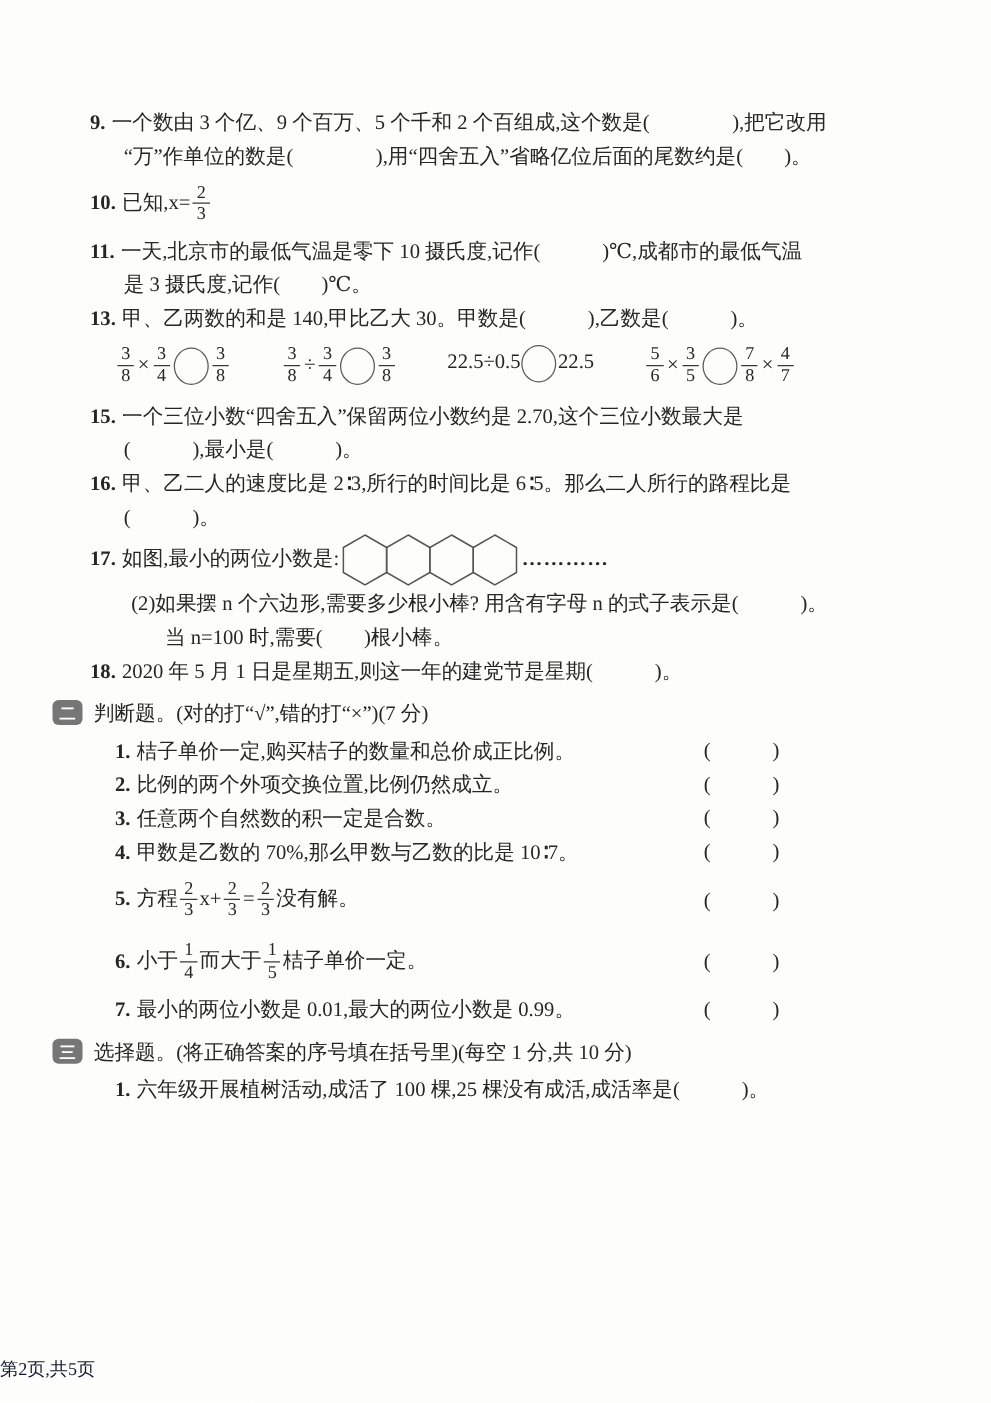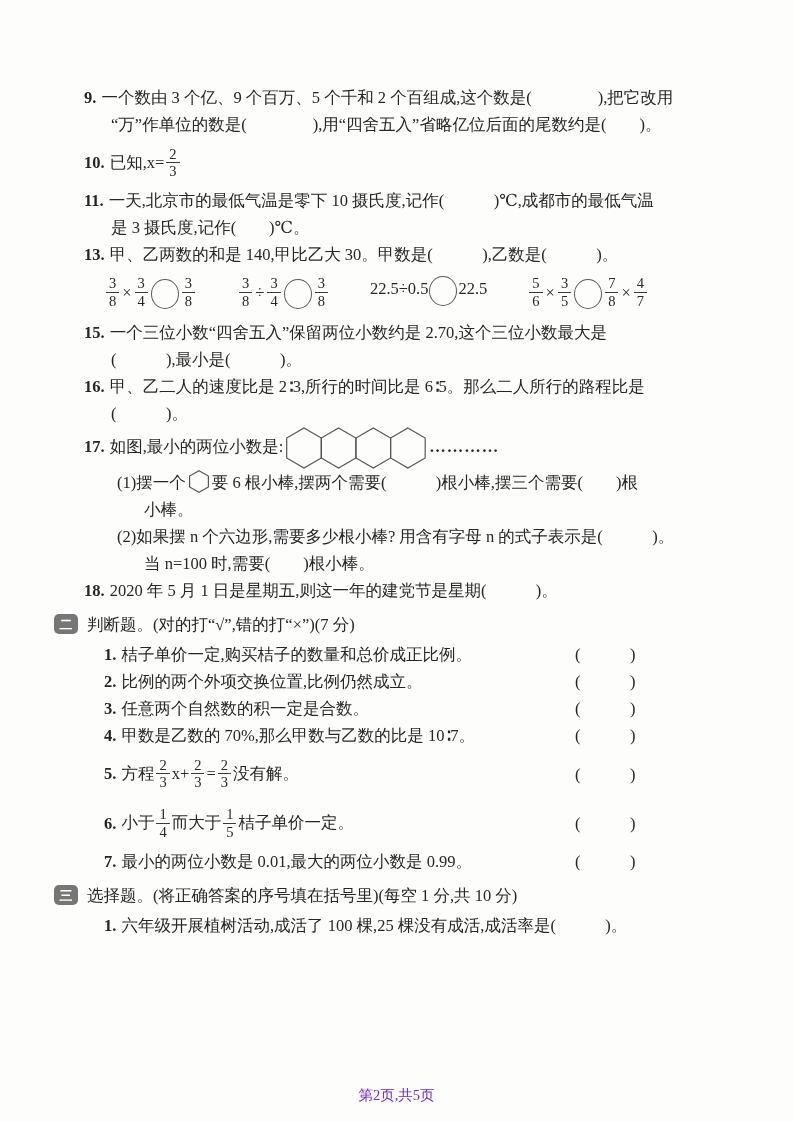--- a/index.html
+++ b/index.html
@@ -1,18 +1,18 @@
 <!DOCTYPE html>
 <html><head>
 <meta charset="utf-8">
 <style>
   html,body{margin:0;padding:0;background:#ffffff;}
   .page{position:relative;width:793px;height:1122px;background:#fdfdfc;overflow:hidden;
         font-family:"Liberation Serif","DejaVu Serif",serif;color:#262626;}
-  .content{position:absolute;top:84px;left:84px;width:658px;font-size:16.5px;line-height:27px;}
+  .content{position:absolute;top:84px;left:72px;width:658px;font-size:16.5px;line-height:27px;}
   .q{padding-left:27px;text-indent:-27px;}
   .qno{font-weight:bold;margin-right:5px;}
   .sub{padding-left:60px;text-indent:-27px;}
   .tall{padding-top:8px;padding-bottom:8px;}
   
   .fr{display:inline-block;vertical-align:-0.55em;text-align:center;line-height:1.12;
       font-size:14.5px;margin:0 2px;text-indent:0;}
   .fr .fn{display:block;padding:0 3px;border-bottom:1px solid #3a3a3a;}
   .fr .fd{display:block;padding:0 3px;}
   
@@ -31,22 +31,22 @@
          width:24px;height:20px;background:#767676;color:#ffffff;border-radius:5px;
          font-size:13px;font-weight:bold;margin-right:9px;
          font-family:"Liberation Sans","DejaVu Sans",sans-serif;}
   .seclist{margin-left:20px;}
   .jrow{position:relative;padding-left:22px;text-indent:-22px;}
   .jrow.tall{padding-top:8px;padding-bottom:8px;}
   .jans{position:absolute;left:471px;top:50%;transform:translateY(-50%);text-indent:0;
         white-space:pre;}
   .optrow{display:flex;margin-left:22px;}
   .opt{display:inline-block;width:190px;}
-  .footer{position:absolute;top:1086px;left:0;width:100%;text-align:center;
-          font-size:14.5px;color:#6d28d9;}
+  .footer{position:absolute;top:1086px;left:0;width:100%;
+          font-size:14.5px;color:#0f172a;}
 </style>
 </head>
 <body>
 
 <div class="page">
   <div class="content">
 
     <div class="q">
       <span class="qno">9.</span><span>一个数由 3 个亿、9 个百万、5 个千和 2 个百组成,这个数是(　　　　),把它改用</span><br>
       <span>“万”作单位的数是(　　　　),用“四舍五入”省略亿位后面的尾数约是(　　)。</span>
@@ -85,26 +85,20 @@
 
     <div class="q hexline">
       <span class="qno">17.</span><span>如图,最小的两位小数是:</span><svg width="142" height="42" viewBox="0 0 142 42">
           <g fill="none" stroke="#555" stroke-width="1.2">
             <polygon points="19,1 36.3,11 36.3,31 19,41 1.7,31 1.7,11"></polygon>
             <polygon points="53.6,1 70.9,11 70.9,31 53.6,41 36.3,31 36.3,11"></polygon>
             <polygon points="88.3,1 105.6,11 105.6,31 88.3,41 70.9,31 70.9,11"></polygon>
             <polygon points="122.9,1 140.2,11 140.2,31 122.9,41 105.6,31 105.6,11"></polygon>
           </g>
         </svg><span class="dots">…………</span>
-    </div>
-    <div class="sub">
-      <span>(1)</span><span>摆一个</span><svg width="22" height="23" viewBox="0 0 22 23" style="vertical-align:-5px;margin:0 2px;">
-          <polygon points="11,0.8 20.4,6.1 20.4,16.9 11,22.2 1.6,16.9 1.6,6.1" fill="none" stroke="#555" stroke-width="1.2"></polygon>
-        </svg><span>要 6 根小棒,摆两个需要(　　　)根小棒,摆三个需要(　　)根</span><br>
-      <span>小棒。</span>
     </div>
     <div class="sub">
       <span>(2)</span><span>如果摆 n 个六边形,需要多少根小棒? 用含有字母 n 的式子表示是(　　　)。</span><br>
       <span>当 n=100 时,需要(　　)根小棒。</span>
     </div>
 
     <div class="q">
       <span class="qno">18.</span><span>2020 年 5 月 1 日是星期五,则这一年的建党节是星期(　　　)。</span>
     </div>
 

